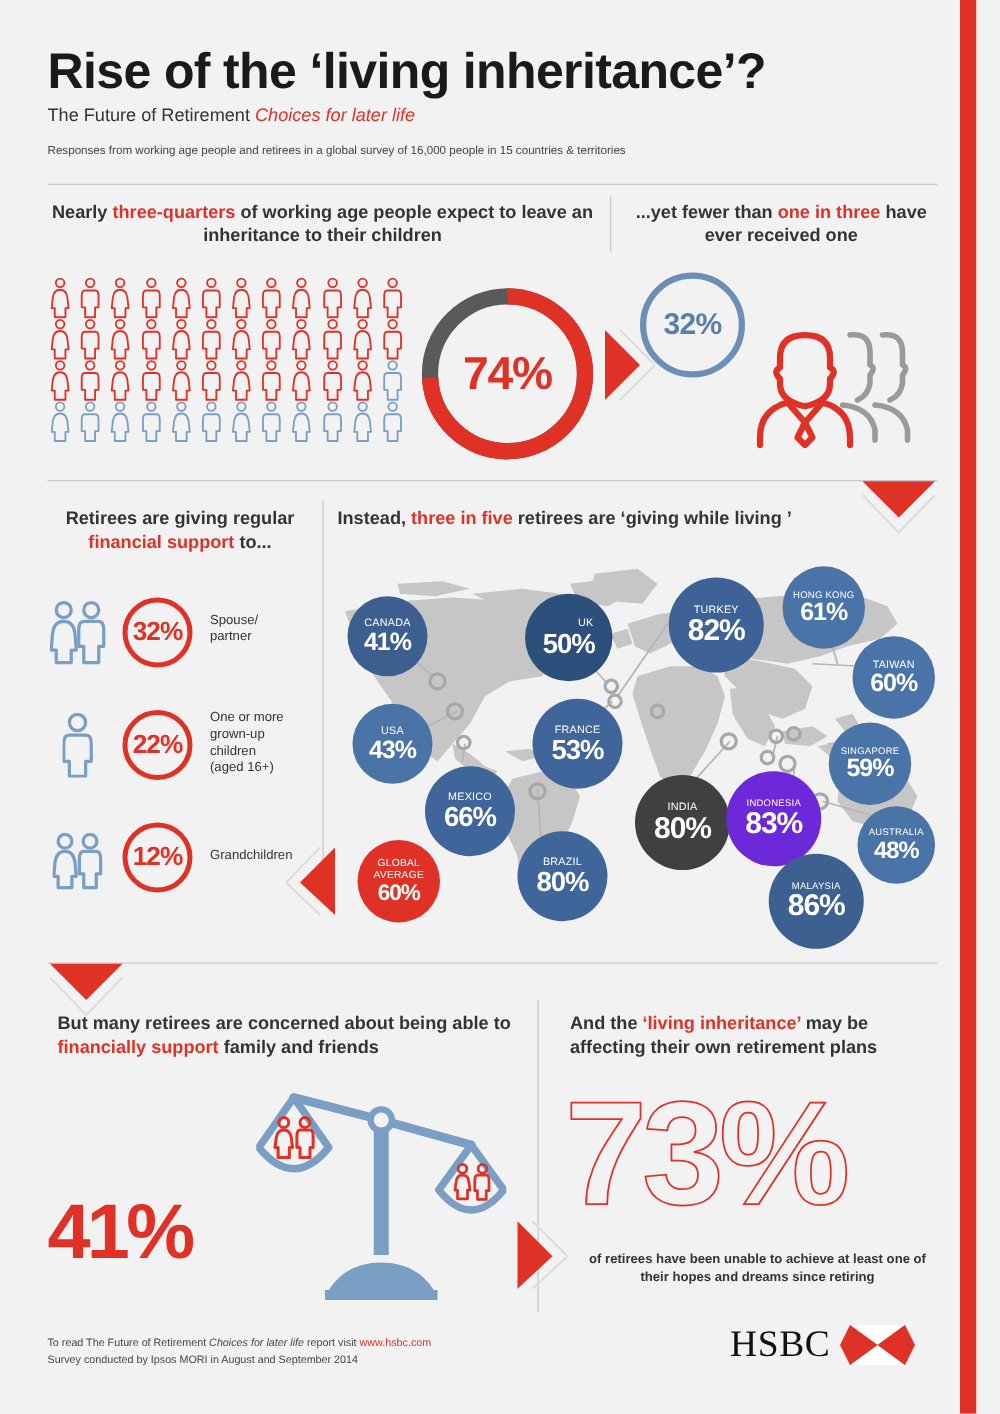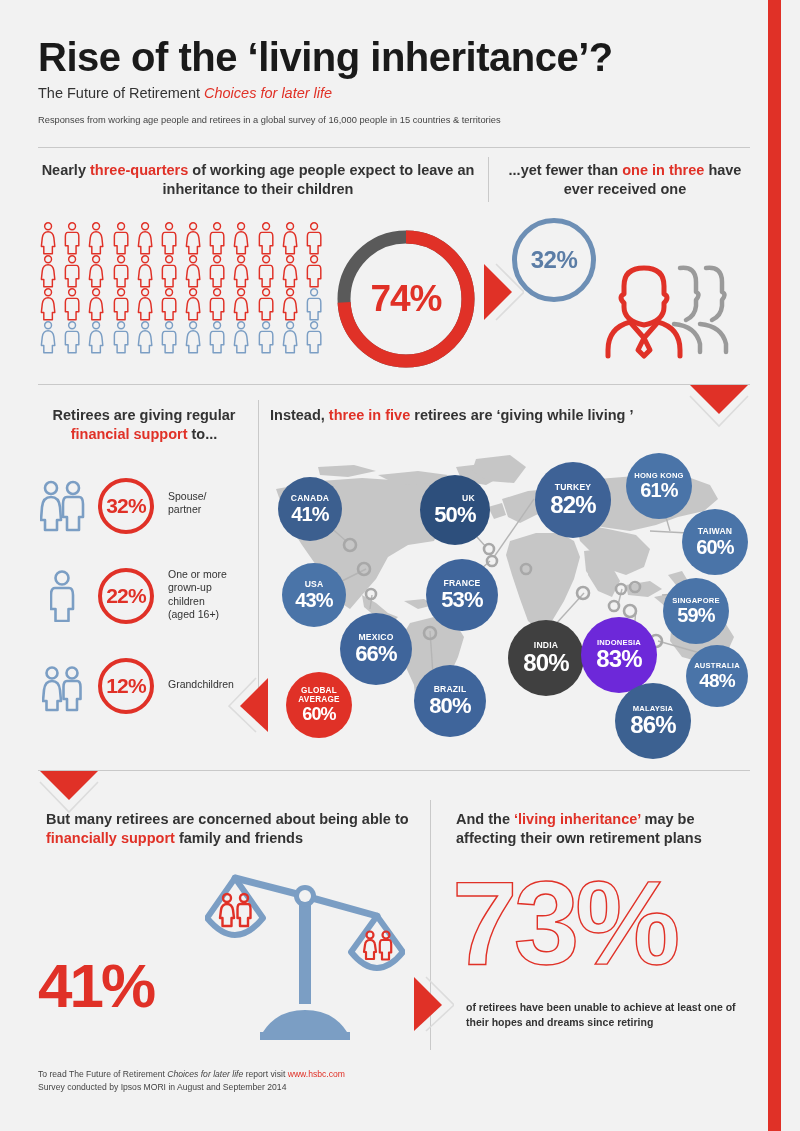--- a/index.html
+++ b/index.html
@@ -52,31 +52,31 @@
   .sup-ring { position: absolute; width: 56px; height: 56px; border: 4px solid #e03127; border-radius: 50%;
      display: flex; align-items: center; justify-content: center;
      font-size: 21px; font-weight: bold; color: #e03127; letter-spacing: -0.8px; }
   .sup-txt { position: absolute; font-size: 10.5px; color: #333; line-height: 1.28; width: 86px; }
 
   
   .map-wrap { position: absolute; left: 258px; top: 445px; width: 500px; height: 300px; }
   .map-svg { position: absolute; left: 0; top: 0; }
   .bub { position: absolute; border-radius: 50%; display: flex; flex-direction: column;
      align-items: center; justify-content: center; color: #fff; text-align: center; }
-  .bub .cname { font-weight: bold; letter-spacing: 0.2px; line-height: 1; }
+  .bub .cname { font-weight: normal; letter-spacing: 0.2px; line-height: 1; }
   .bub .cval  { font-weight: bold; letter-spacing: -0.8px; line-height: 1; margin-top: 1px; }
 
   
   .pct41 { position: absolute; left: 38px; top: 950px; font-size: 62px; font-weight: bold; color: #e03127; letter-spacing: -3px; }
   .scales { position: absolute; left: 205px; top: 872px; }
 
   .pct73 { position: absolute; left: 452px; top: 855px;
      font-size: 118px; font-weight: bold; letter-spacing: -4px;
      color: transparent; -webkit-text-stroke: 1.4px #e03127; }
-  .c73 { position: absolute; left: 466px; top: 1000px; width: 280px; 
+  .c73 { position: absolute; left: 466px; top: 1000px; width: 280px; text-align: center;
      font-size: 10.5px; font-weight: bold; color: #333; line-height: 1.4; }
 
   
   .footer { position: absolute; left: 38px; top: 1068px; font-size: 8.6px; color: #444; line-height: 1.55; }
   .footer .ital { font-style: italic; }
   .footer .lnk { color: #e03127; }
   .hsbc { position: absolute; left: 584px; top: 1056px; display: flex; align-items: center; gap: 8px; }
   .hsbc-word { font-family: "Liberation Serif", serif; font-size: 30px; color: #111; letter-spacing: 0.5px; }
 </style>
 </head>
@@ -583,14 +583,28 @@
   </svg>
 
   <div class="pct73">73%</div>
   <div class="c73">of retirees have been unable to achieve at least one of their hopes and dreams since retiring</div>
 
   <div class="footer">
     <div><span>To read The Future of Retirement </span><span class="ital">Choices for later life</span><span> report visit </span><span class="lnk">www.hsbc.com</span></div>
     <div>Survey conducted by Ipsos MORI in August and September 2014</div>
   </div>
 
+  <div class="hsbc">
+    <span class="hsbc-word">HSBC</span>
+    <svg width="60" height="40" viewBox="0 0 60 40">
+      <rect x="8" y="4" width="44" height="32" fill="#ffffff"></rect>
+      <path d="M8 4 L52 4 L52 36 L8 36 Z" fill="#ffffff"></path>
+      <path d="M8 4 L30 20 L8 36 Z" fill="#e03127"></path>
+      <path d="M52 4 L30 20 L52 36 Z" fill="#e03127"></path>
+      <path d="M8 4 L52 4 L30 20 Z" fill="#ffffff"></path>
+      <path d="M8 36 L52 36 L30 20 Z" fill="#ffffff"></path>
+      <path d="M8 4 L30 20 L8 36 Z M52 4 L30 20 L52 36 Z" fill="#e03127"></path>
+      <path d="M0 20 L8 4 L8 36 Z" fill="#e03127"></path>
+      <path d="M60 20 L52 4 L52 36 Z" fill="#e03127"></path>
+    </svg>
+  </div>
 
 </div>
 
 </body></html>

